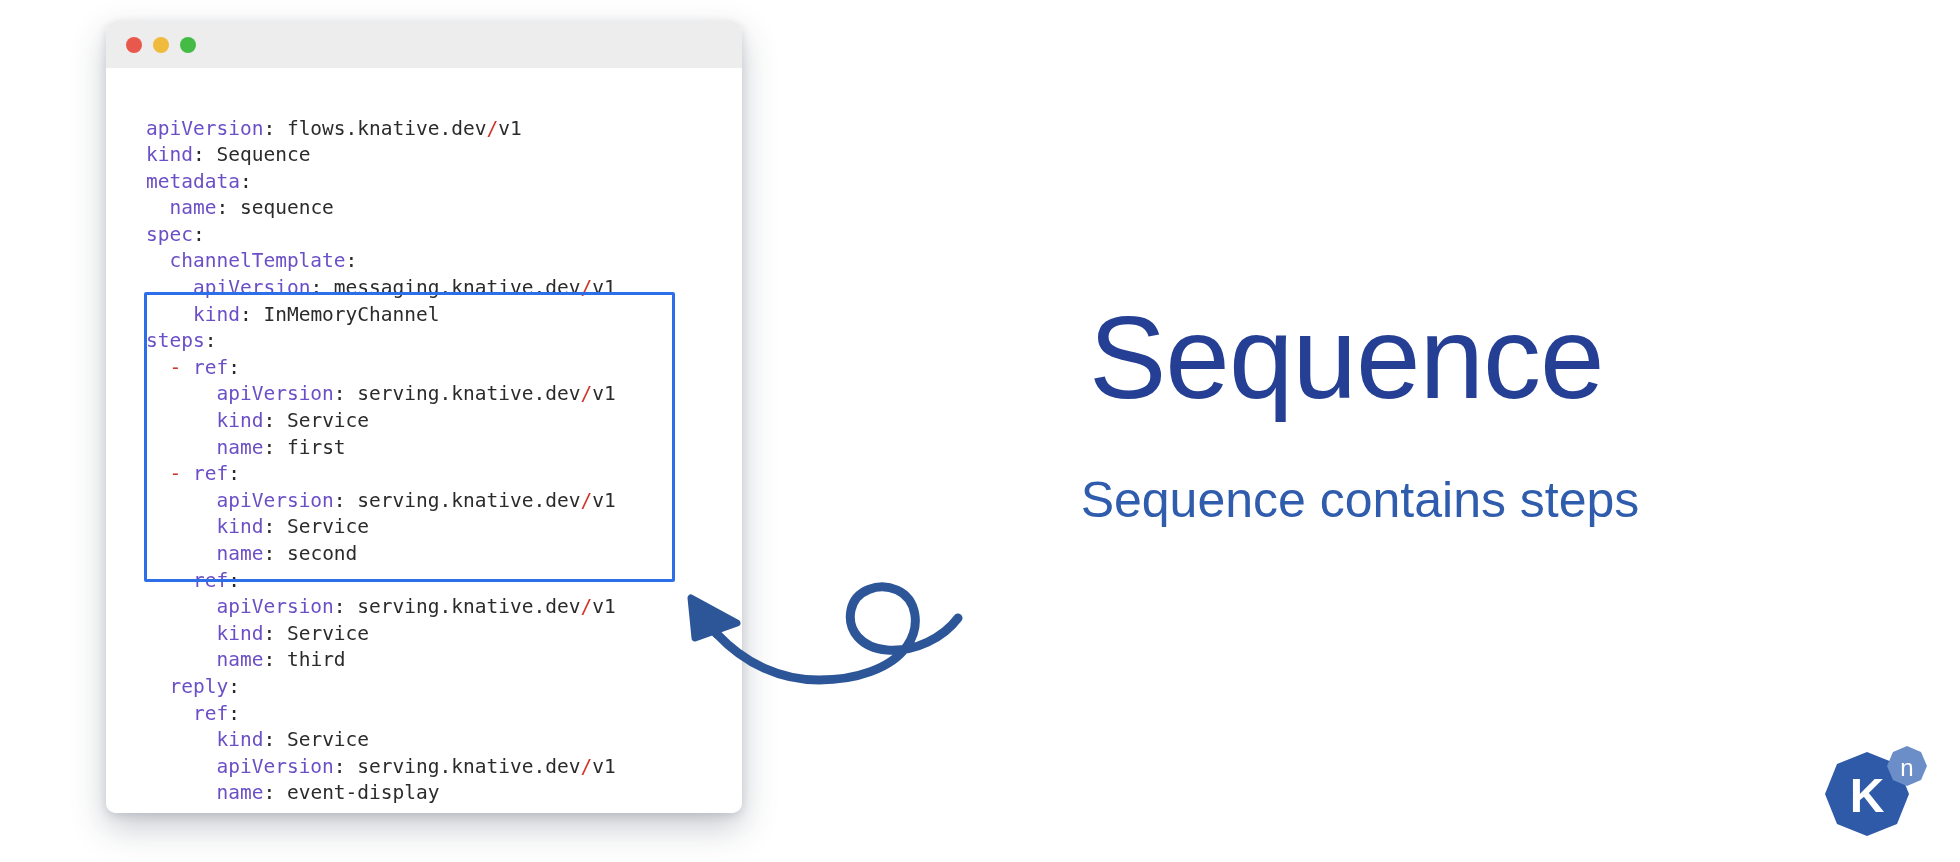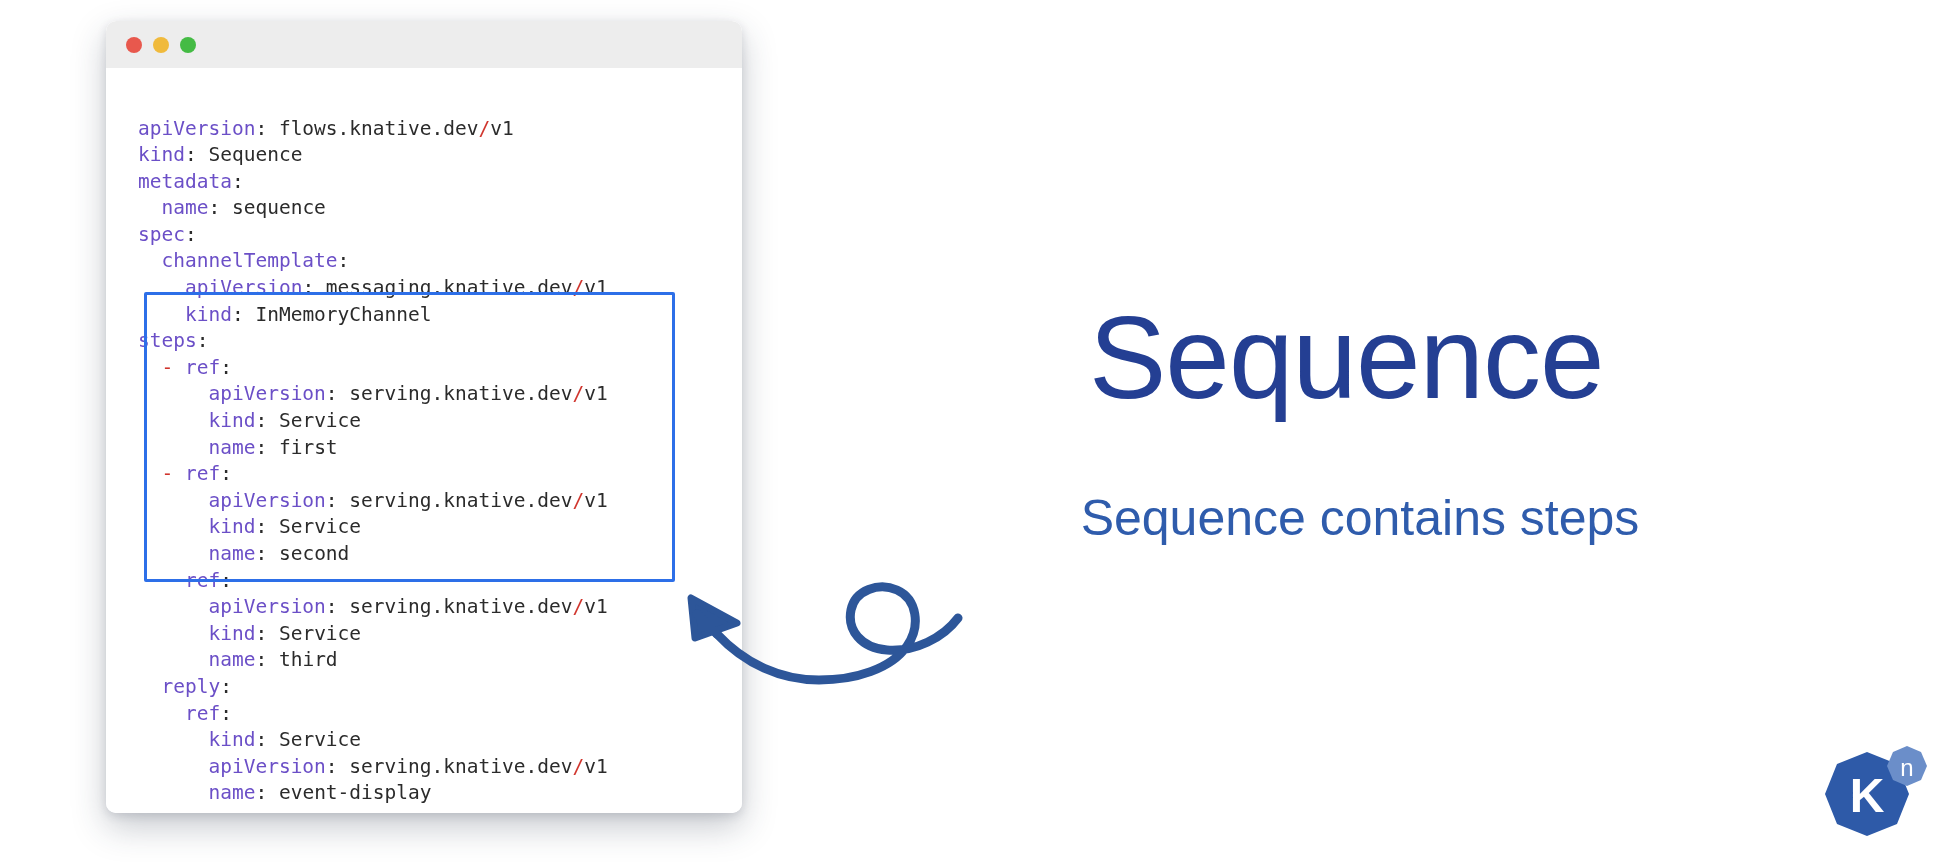--- a/index.html
+++ b/index.html
@@ -43,21 +43,21 @@
     height: 16px;
     border-radius: 50%;
     margin-right: 11px;
   }
   .tl-red    { background: #e8584d; }
   .tl-yellow { background: #f0ba3c; }
   .tl-green  { background: #44bb44; }
 
   #code-body {
     position: relative;
-    padding: 28px 0 0 8px;
+    padding: 28px 0 0 16px;
     background: #ffffff;
     height: calc(100% - 47px);
     box-sizing: border-box;
   }
 
   #code-lines {
     font-family: "DejaVu Sans Mono", "Liberation Mono", monospace;
     font-size: 19.5px;
     line-height: 26.6px;
     white-space: pre;
@@ -91,21 +91,21 @@
     font-size: 116px;
     font-weight: 400;
     letter-spacing: -1px;
     color: #243f93;
     line-height: 1;
     white-space: nowrap;
   }
   #subtitle {
     position: absolute;
     left: 905px;
-    top: 480px;
+    top: 462px;
     width: 910px;
     text-align: center;
     color: #2f5cac;
     font-size: 50px;
     line-height: 76px;
     white-space: nowrap;
   }
   .sub-line { display: block; }
 
   

